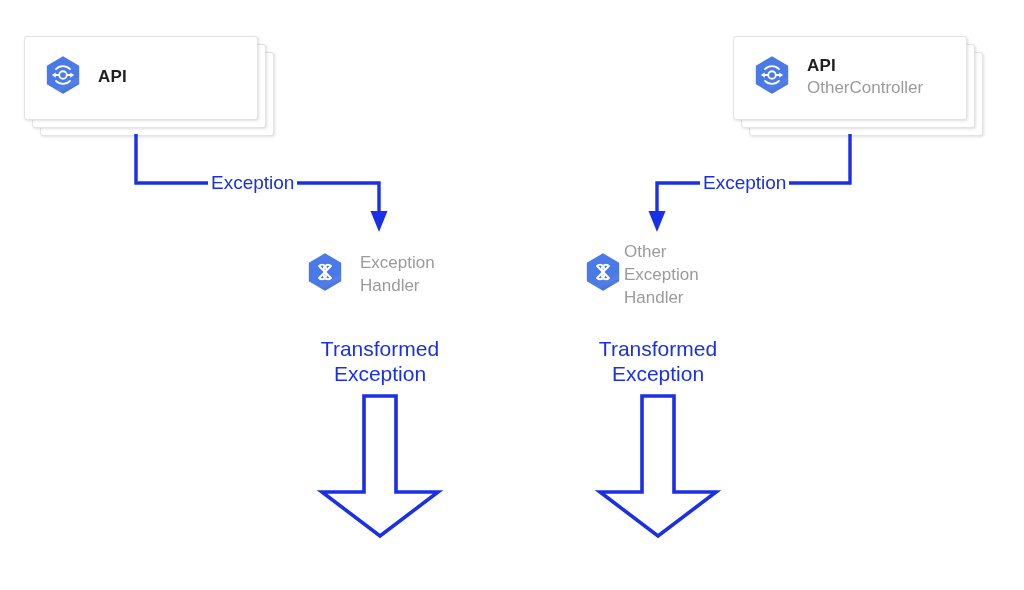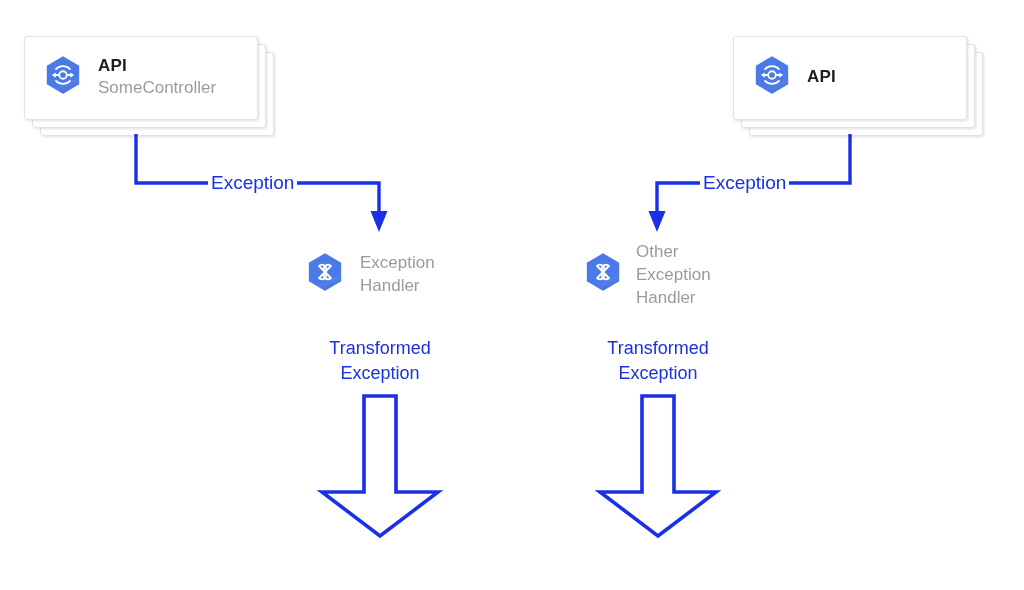--- a/index.html
+++ b/index.html
@@ -95,21 +95,21 @@
     font-size: 19px;
     line-height: 22px;
     white-space: nowrap;
     background: #ffffff;
     padding: 0 3px;
   }
   .flow-label {
     position: absolute;
     z-index: 8;
     color: #1a30e8;
-    font-size: 18px;
+    font-size: 21px;
     line-height: 25px;
     text-align: center;
     white-space: nowrap;
   }
 </style>
 </head>
 <body>
 
 <div id="canvas">
 
@@ -135,21 +135,20 @@
           <g stroke="#ffffff" stroke-width="2.1" stroke-linecap="round" fill="none">
             <line x1="13.4" y1="24" x2="34.6" y2="24"></line>
           </g>
           <polygon points="11.3,24 15.7,21.0 15.7,27.0" fill="#ffffff"></polygon>
           <polygon points="36.7,24 32.3,21.0 32.3,27.0" fill="#ffffff"></polygon>
           <circle cx="24" cy="24" r="4.3" fill="#4a79e8" stroke="#ffffff" stroke-width="2.1"></circle>
         </svg>
       </span>
       <span class="card-text" style="margin-left:14px;">
         <span class="title-line">API</span>
-        <span class="sub-line">SomeController</span>
       </span>
     </div>
   </div>
 
   <div class="card-stack" style="left:733px; top:36px; width:232px; height:82px;">
     <div class="sheet back2" style="width:232px; height:82px;"></div>
     <div class="sheet back1" style="width:232px; height:82px;"></div>
     <div class="sheet front" style="width:232px; height:82px;"></div>
     <div class="card-inner" style="padding-left:18px;">
       <span class="card-icon">
@@ -169,20 +168,21 @@
           <g stroke="#ffffff" stroke-width="2.1" stroke-linecap="round" fill="none">
             <line x1="13.4" y1="24" x2="34.6" y2="24"></line>
           </g>
           <polygon points="11.3,24 15.7,21.0 15.7,27.0" fill="#ffffff"></polygon>
           <polygon points="36.7,24 32.3,21.0 32.3,27.0" fill="#ffffff"></polygon>
           <circle cx="24" cy="24" r="4.3" fill="#4a79e8" stroke="#ffffff" stroke-width="2.1"></circle>
         </svg>
       </span>
       <span class="card-text" style="margin-left:14px;">
         <span class="title-line">API</span>
+        <span class="sub-line">OtherController</span>
       </span>
     </div>
   </div>
 
   <div class="plain-card" style="left:288px; top:232px; width:184px; height:84px;">
     <div class="sheet front" style="width:184px; height:84px;"></div>
     <div class="card-inner" style="padding-left:16px;">
       <span class="card-icon">
         <svg width="42" height="42" viewBox="0 0 48 48" aria-hidden="true">
           <defs>
@@ -222,21 +222,21 @@
           <polygon points="24,2.6 42.5,13.3 42.5,34.7 24,45.4 5.5,34.7 5.5,13.3" fill="#4a79e8"></polygon>
           <polygon points="24,45.4 42.5,34.7 42.5,26.5 14.5,40.5" fill="url(#hexShadeD)"></polygon>
           <g fill="none" stroke="#ffffff" stroke-width="2.2" stroke-linejoin="round">
             <path d="M24 24 L17.2 17.2 A 4.8 4.8 0 1 1 24 24 Z"></path>
             <path d="M24 24 L30.8 17.2 A 4.8 4.8 0 1 0 24 24 Z"></path>
             <path d="M24 24 L17.2 30.8 A 4.8 4.8 0 1 0 24 24 Z"></path>
             <path d="M24 24 L30.8 30.8 A 4.8 4.8 0 1 1 24 24 Z"></path>
           </g>
         </svg>
       </span>
-      <span class="card-text" style="margin-left:12px;">
+      <span class="card-text" style="">
         <span class="sub-line multi">Other</span>
         <span class="sub-line multi">Exception</span>
         <span class="sub-line multi">Handler</span>
       </span>
     </div>
   </div>
 
   <svg id="wires" viewBox="0 0 1024 590">
 
     <g>

